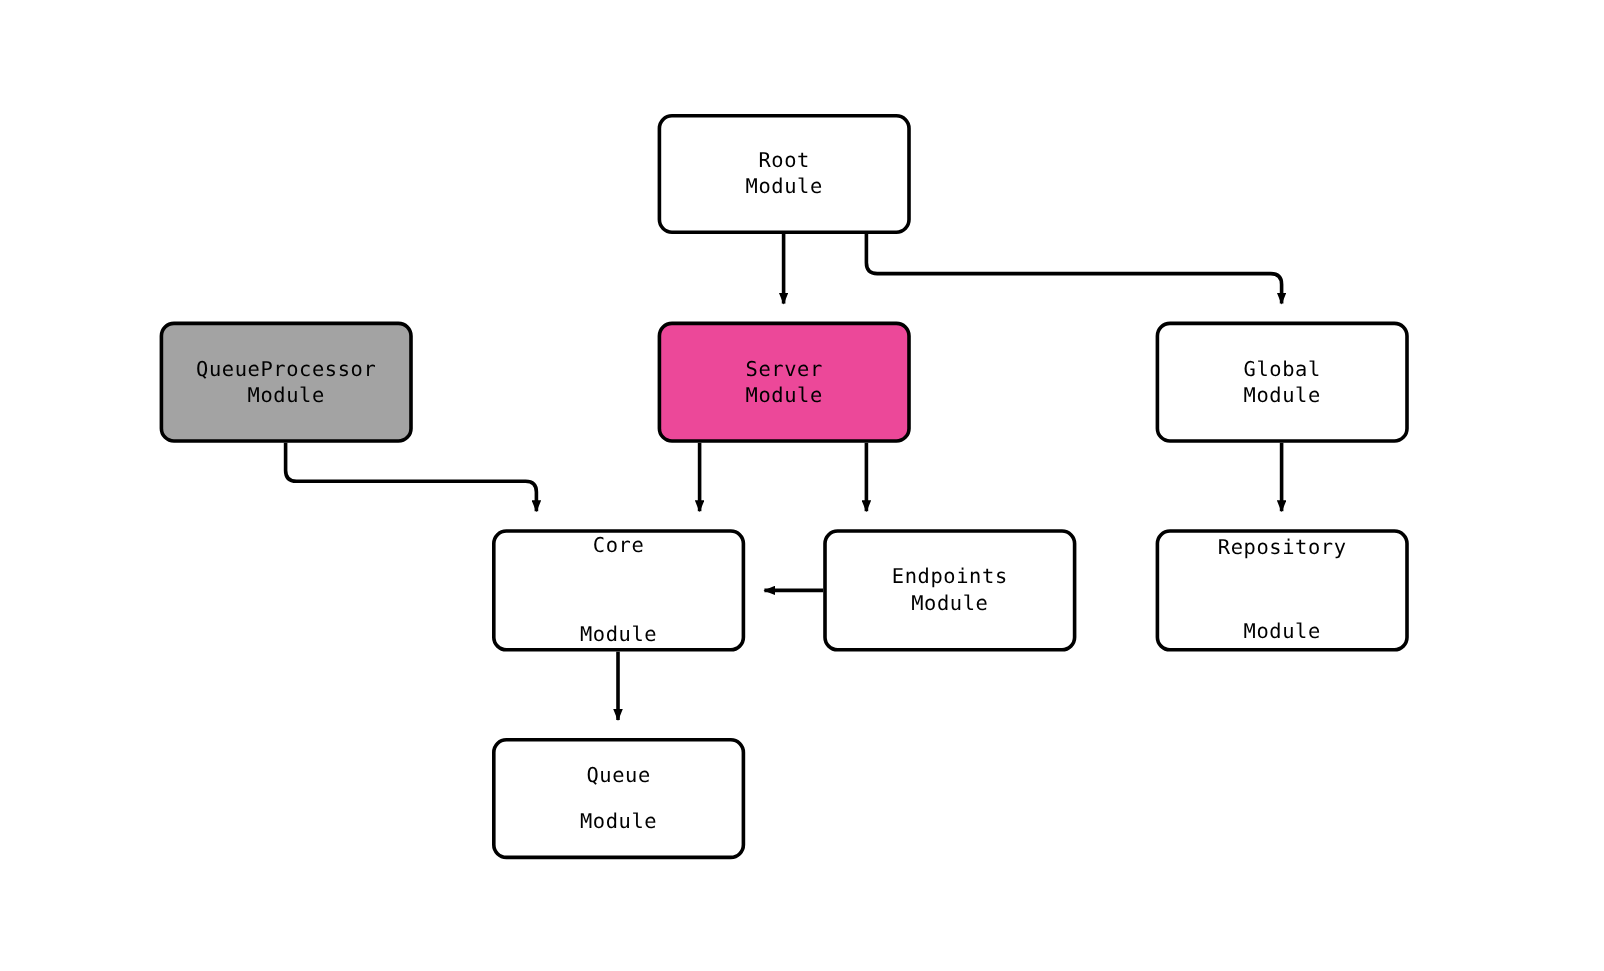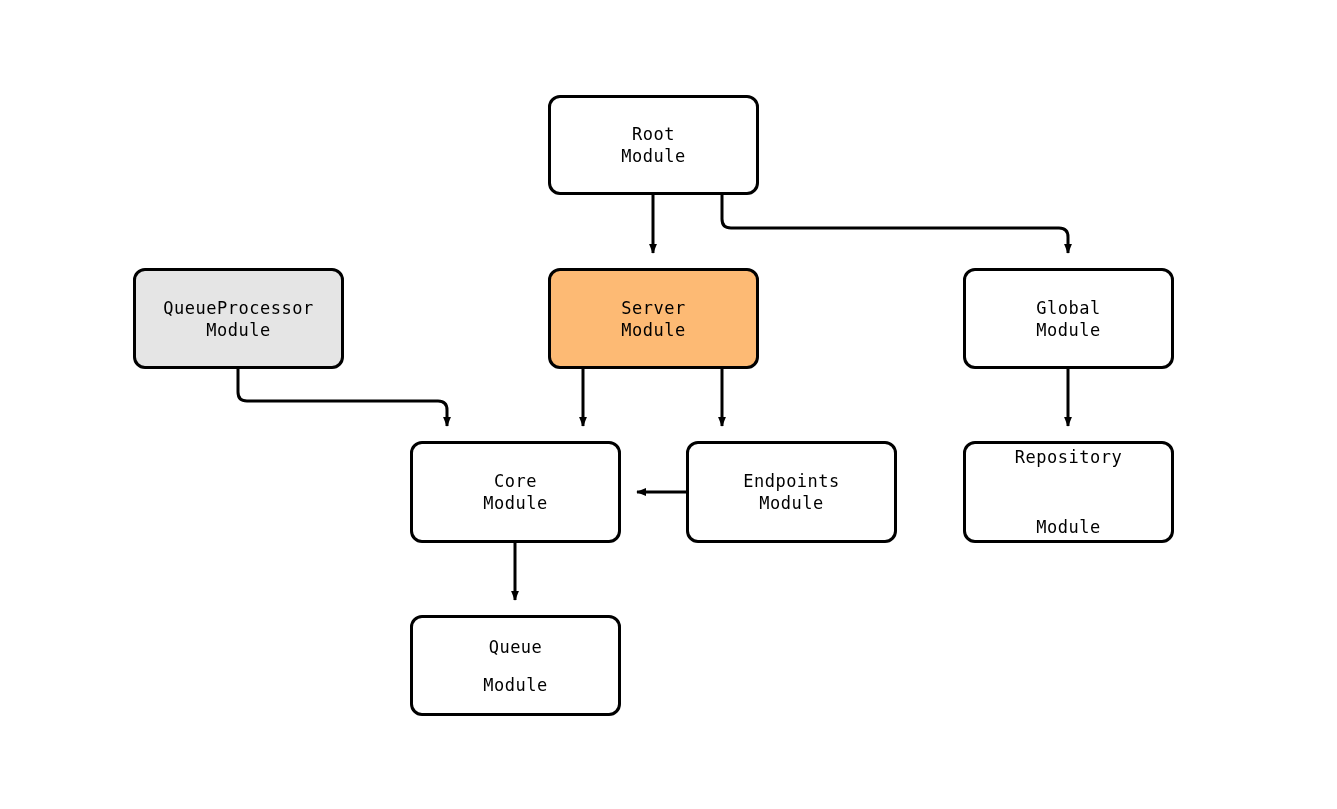--- a/index.html
+++ b/index.html
@@ -94,36 +94,36 @@
     <g>
       <path d="M 515 543 L 515 600" fill="none" stroke="#000000" stroke-width="3" marker-end="url(#arrowhead)"></path>
     </g>
   </svg>
 
   <div class="node" style="left: 548px; top: 95px; width: 211px; height: 100px; border-color: rgb(0, 0, 0); background: rgb(255, 255, 255);">
     <span class="line1">Root</span>
     <span class="line2">Module</span>
   </div>
 
-  <div class="node" style="left: 133px; top: 268px; width: 211px; height: 101px; border-color: rgb(0, 0, 0); background: #e5e5e5;">
+  <div class="node" style="left: 133px; top: 268px; width: 211px; height: 101px; border-color: rgb(0, 0, 0); background: #a3a3a3;">
     <span class="line1">QueueProcessor</span>
     <span class="line2">Module</span>
   </div>
 
-  <div class="node" style="left: 548px; top: 268px; width: 211px; height: 101px; border-color: rgb(0, 0, 0); background: #fdba74;">
+  <div class="node" style="left: 548px; top: 268px; width: 211px; height: 101px; border-color: rgb(0, 0, 0); background: #ec4899;">
     <span class="line1">Server</span>
     <span class="line2">Module</span>
   </div>
 
   <div class="node" style="left: 963px; top: 268px; width: 211px; height: 101px; border-color: rgb(0, 0, 0); background: rgb(255, 255, 255);">
     <span class="line1">Global</span>
     <span class="line2">Module</span>
   </div>
 
-  <div class="node" style="left: 410px; top: 441px; width: 211px; height: 102px; border-color: rgb(0, 0, 0); background: rgb(255, 255, 255);">
+  <div class="node" style="left: 410px; top: 441px; width: 211px; height: 102px; border-color: rgb(0, 0, 0); background: rgb(255, 255, 255); justify-content: space-between;">
     <span class="line1">Core</span>
     <span class="line2">Module</span>
   </div>
 
   <div class="node" style="left: 686px; top: 441px; width: 211px; height: 102px; border-color: rgb(0, 0, 0); background: rgb(255, 255, 255);">
     <span class="line1">Endpoints</span>
     <span class="line2">Module</span>
   </div>
 
   <div class="node" style="left: 963px; top: 441px; width: 211px; height: 102px; border-color: rgb(0, 0, 0); background: rgb(255, 255, 255); gap: 48px;">

